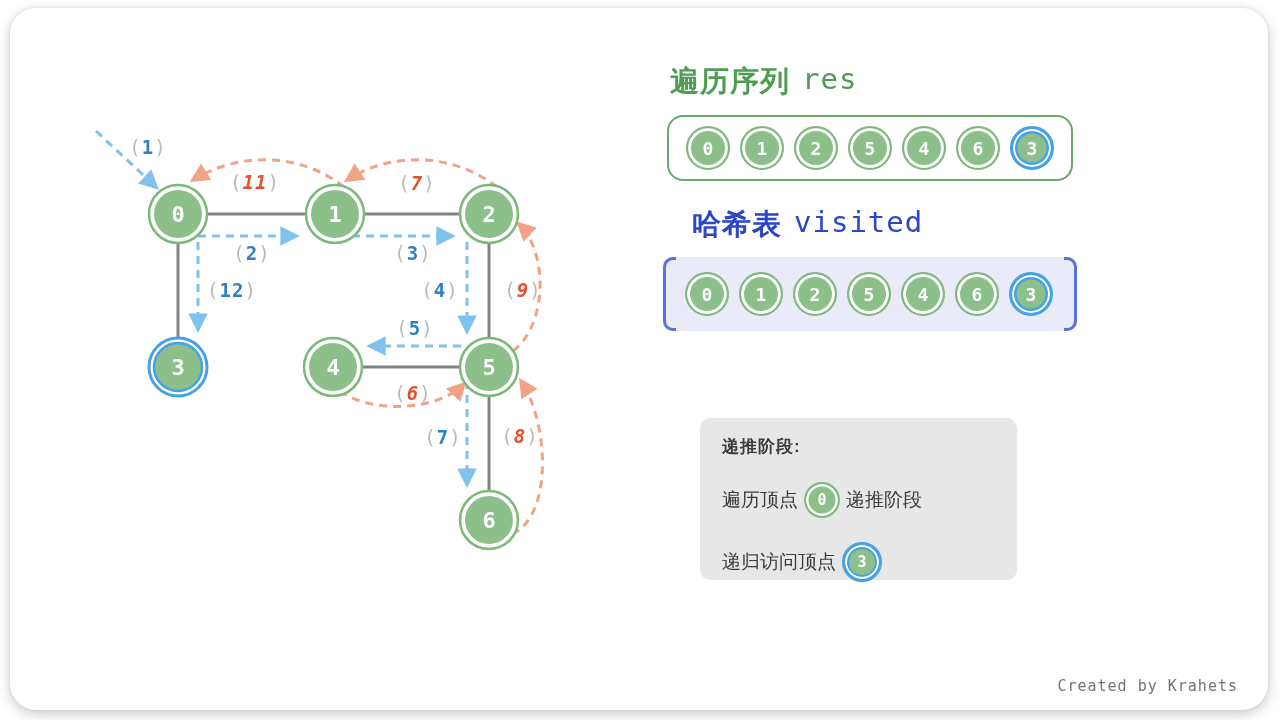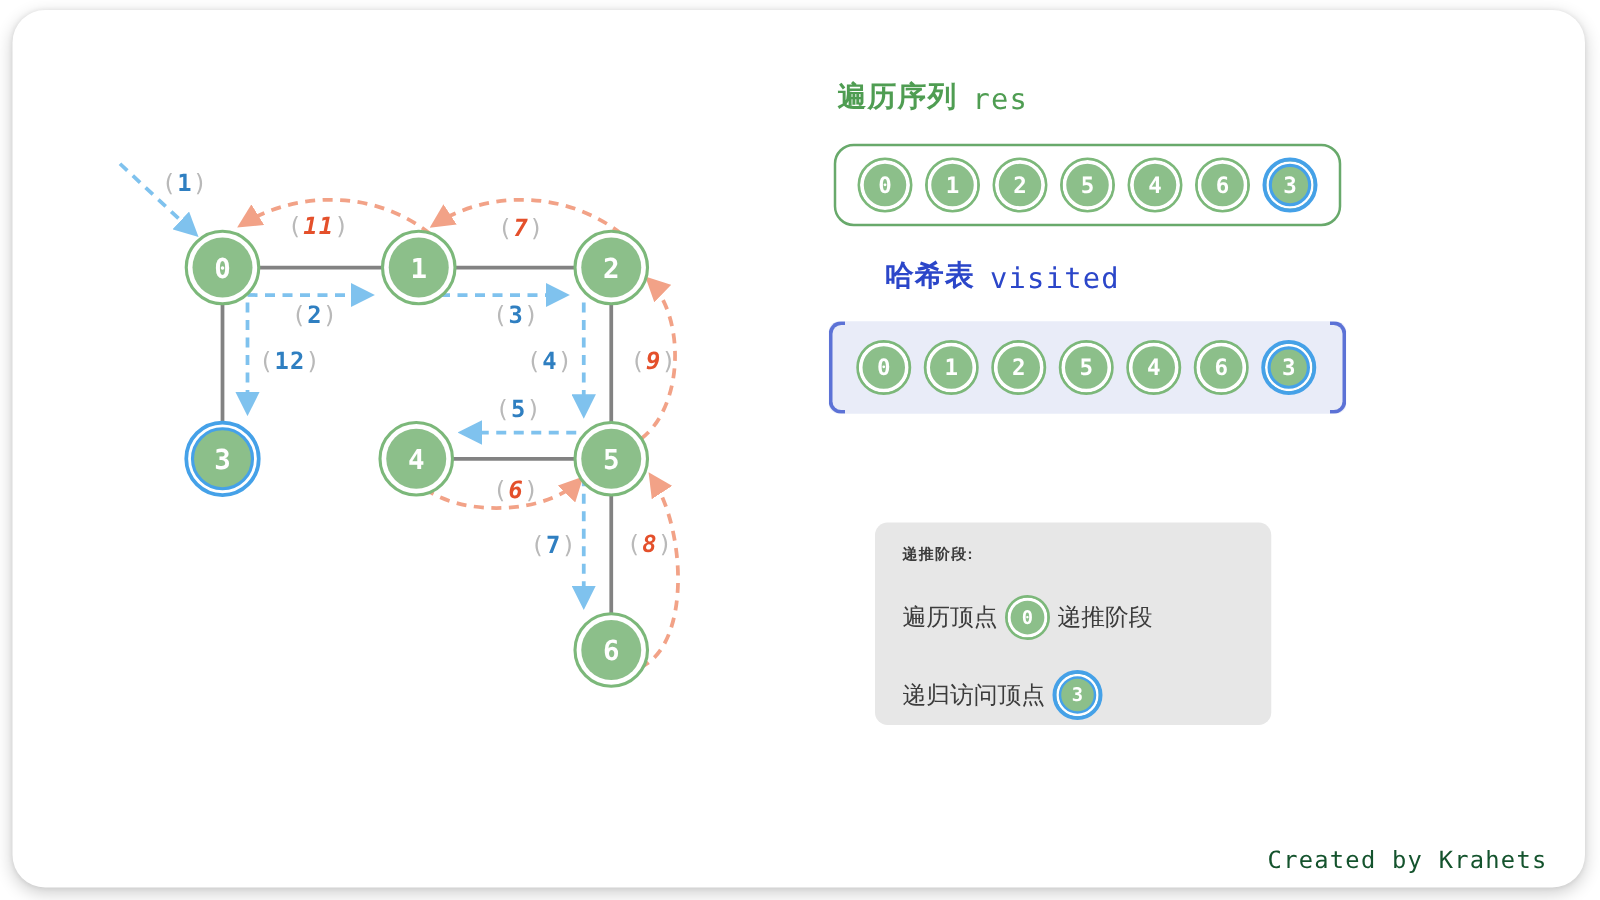--- a/index.html
+++ b/index.html
@@ -24,22 +24,22 @@
     font-family:"DejaVu Sans Mono","Liberation Mono",monospace;
     font-size:19px;white-space:nowrap;letter-spacing:1px;line-height:1;
   }
   .step-label .paren{color:#b9b9b9;font-weight:400;}
   .step-label .num{font-weight:700;}
   .step-label .num.forward{color:#2f7fc1;}
   .step-label .num.backtrack{color:#e4502b;font-style:italic;}
 
   
   .panel-title{
-    position:absolute;font-size:23px;font-weight:700;letter-spacing:1px;
-    display:flex;align-items:flex-end;gap:12px;white-space:nowrap;
+    position:absolute;font-size:29px;font-weight:700;letter-spacing:1px;
+    display:flex;align-items:flex-start;gap:12px;white-space:nowrap;
   }
   .panel-title .code{font-family:"DejaVu Sans Mono","Liberation Mono",monospace;font-weight:400;}
   .panel-title.green{color:#4f9d52;}
   .panel-title.blue{color:#2b46c9;}
 
   
   .seq-box{
     position:absolute;display:flex;align-items:center;gap:10px;
     box-sizing:border-box;
   }
@@ -82,28 +82,28 @@
     width:40px;height:40px;border:3px solid #45a1e8;
     box-shadow:inset 0 0 0 2px #ffffff, inset 0 0 0 4px #45a1e8;
   }
 
   
   #info-box{
     position:absolute;left:700px;top:418px;width:317px;height:162px;
     background:#e7e7e7;border-radius:10px;box-sizing:border-box;
     padding:17px 22px;color:#3c3c3c;
   }
-  #info-box .info-title{font-size:12px;font-weight:700;margin-bottom:10px;letter-spacing:1px;}
+  #info-box .info-title{font-size:17px;font-weight:700;margin-bottom:10px;letter-spacing:1px;}
   .info-line{display:flex;align-items:center;font-size:19px;margin-top:24px;white-space:nowrap;}
 
   
   #watermark{
     position:absolute;right:42px;top:677px;
     font-family:"DejaVu Sans Mono","Liberation Mono",monospace;
-    font-size:19px;color:#14532d;letter-spacing:1px;
+    font-size:15px;color:#737373;letter-spacing:1px;
   }
 </style>
 </head>
 <body>
 
 <div class="card">
   <div class="stage">
 
     <svg id="graph-svg" width="660" height="660" viewBox="0 0 660 660">
       <defs>
@@ -203,21 +203,21 @@
     <div class="seq-box" id="res-box">
         <div class="seq-node">0</div>
         <div class="seq-node">1</div>
         <div class="seq-node">2</div>
         <div class="seq-node">5</div>
         <div class="seq-node">4</div>
         <div class="seq-node">6</div>
         <div class="seq-node hl">3</div>
       </div>
 
-    <div class="panel-title blue" style="left:708px;top:205px;">
+    <div class="panel-title blue" style="left:692px;top:205px;">
       <span>哈希表</span>
         <span class="code">visited</span>
     </div>
 
     <div class="seq-box" id="visited-box">
       <div class="bracket left"></div>
       <div class="bracket right"></div>
     <div class="seq-node">0</div>
         <div class="seq-node">1</div>
         <div class="seq-node">2</div>

